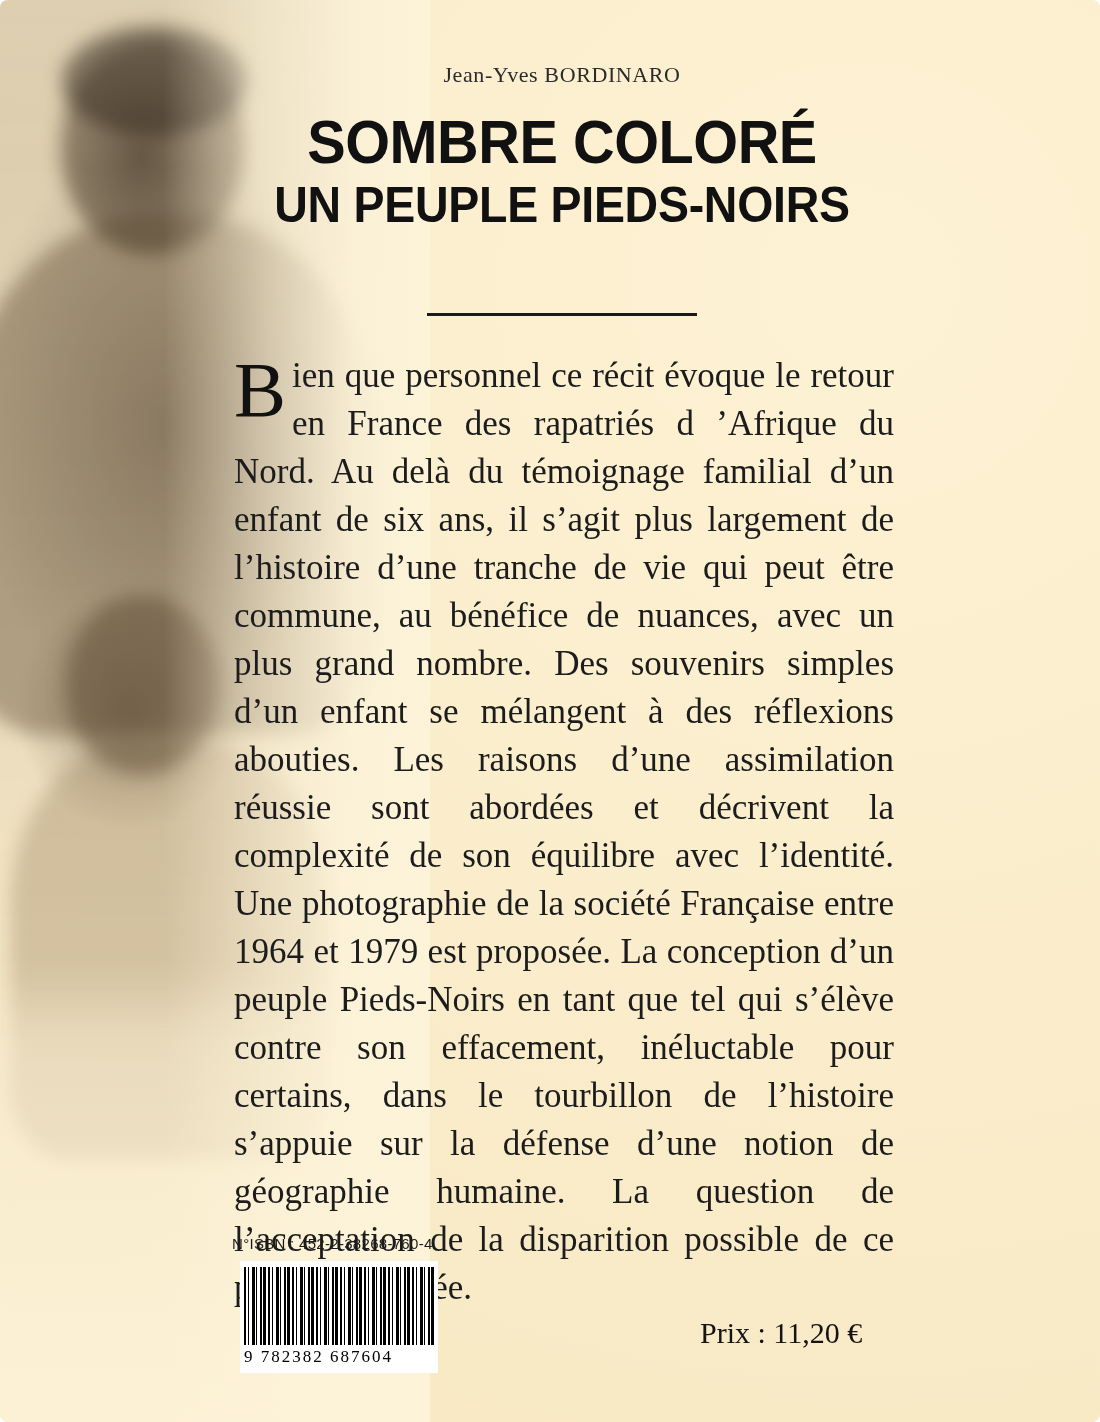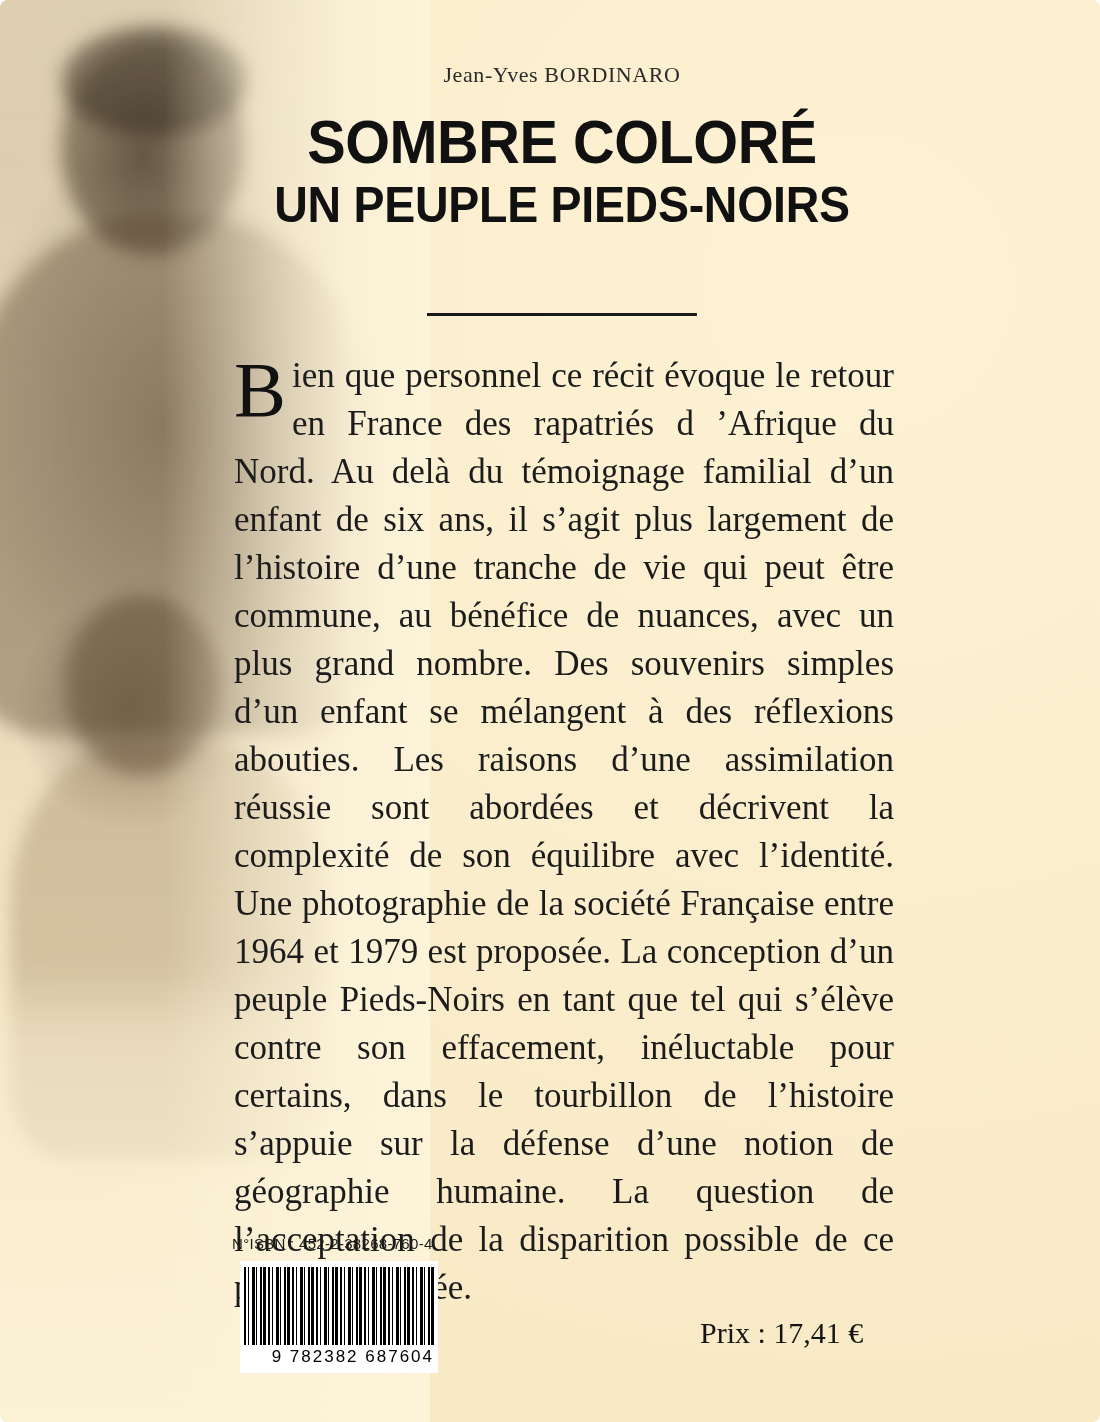--- a/index.html
+++ b/index.html
@@ -216,22 +216,22 @@
       #000 0px, #000 2px, #fff 2px, #fff 4px,
       #000 4px, #000 5px, #fff 5px, #fff 8px,
       #000 8px, #000 11px, #fff 11px, #fff 12px,
       #000 12px, #000 13px, #fff 13px, #fff 16px,
       #000 16px, #000 18px, #fff 18px, #fff 19px,
       #000 19px, #000 22px, #fff 22px, #fff 24px
     );
   }
   .barcode-digits {
     width: 190px;
-    text-align: right;
-    font-family: Liberation Sans, sans-serif;
+    text-align: left;
+    font-family: Liberation Serif, serif;
     font-size: 17px;
     letter-spacing: 2px;
     color: #000;
     margin-top: 2px;
   }
 
   .price {
     position: absolute;
     left: 700px;
     top: 1316px;
@@ -272,14 +272,14 @@
     <div class="blurb">Bien que personnel ce récit évoque le retour en France des rapatriés d ’Afrique du Nord. Au delà du témoignage familial d’un enfant de six ans, il s’agit plus largement de l’histoire d’une tranche de vie qui peut être commune, au bénéfice de nuances, avec un plus grand nombre. Des souvenirs simples d’un enfant se mélangent à des réflexions abouties. Les raisons d’une assimilation réussie sont abordées et décrivent la complexité de son équilibre avec l’identité. Une photographie de la société Française entre 1964 et 1979 est proposée. La conception d’un peuple Pieds-Noirs en tant que tel qui s’élève contre son effacement, inéluctable pour certains, dans le tourbillon de l’histoire s’appuie sur la défense d’une notion de géographie humaine. La question de l’acceptation de la disparition possible de ce peuple est posée.</div>
   </div>
 
   <div class="isbn-text">N°ISBN : 452-2-38268-760-4</div>
 
   <div class="barcode">
     <div class="barcode-bars"></div>
     <div class="barcode-digits">9 782382 687604</div>
   </div>
 
-  <div class="price">Prix : 17,41 €</div>
+  <div class="price">Prix : 11,20 €</div>
 </div>
 
 </body></html>

